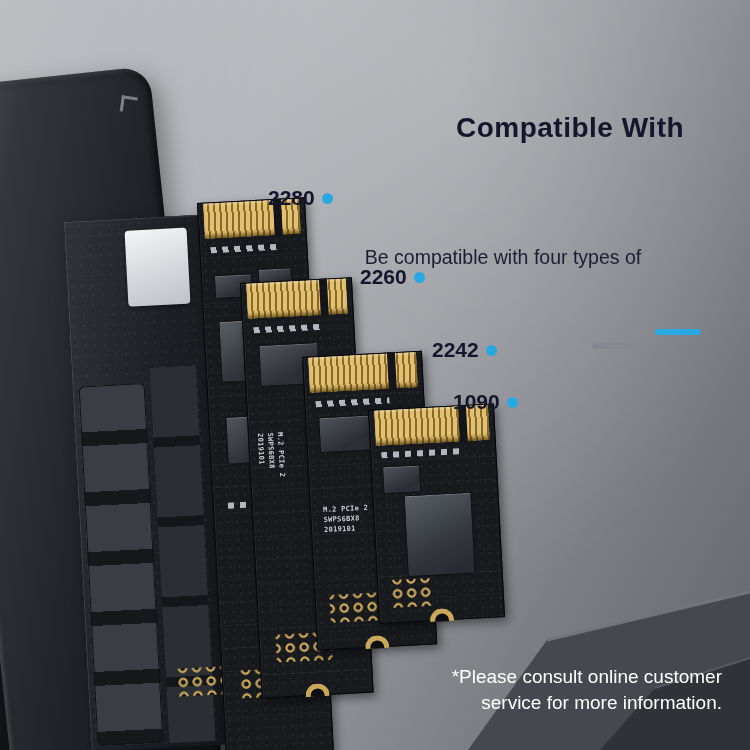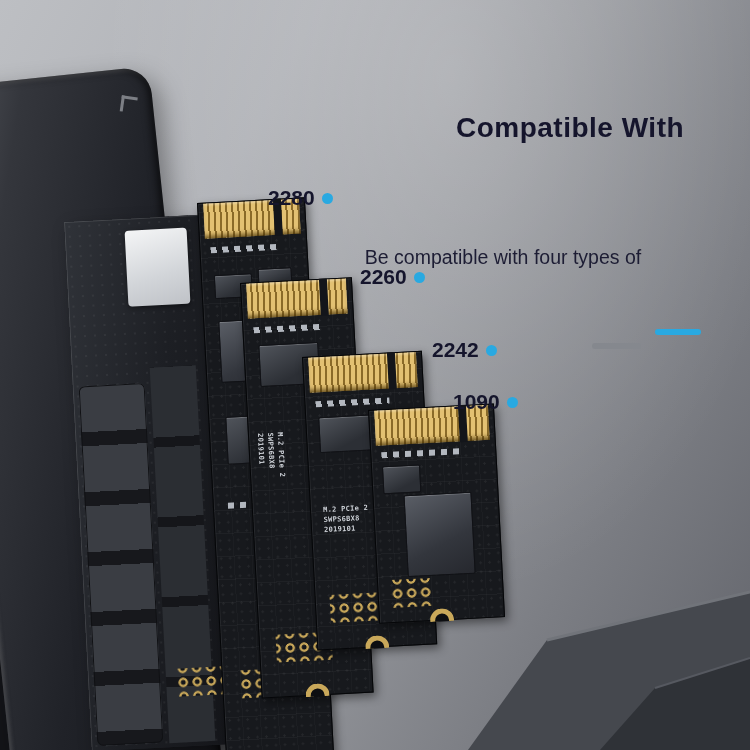--- a/index.html
+++ b/index.html
@@ -186,13 +186,17 @@
   </div>
 
   <div class="headline">
     <span>Compatible With</span>
   </div>
   <div class="sub">
     <span>Be compatible with four types of</span>
   </div>
   <div class="dash dash-blue"></div>
   <div class="dash dash-gray"></div>
+  <div class="foot">
+    <span>*Please consult online customer</span>
+    <span>service for more information.</span>
+  </div>
 </div>
 
 </body></html>

